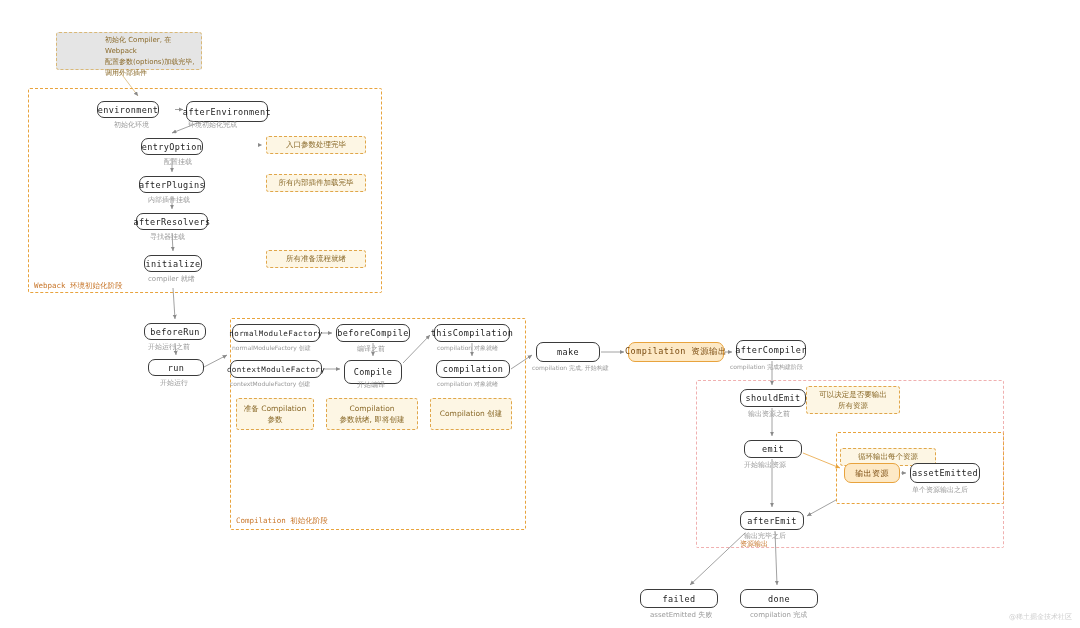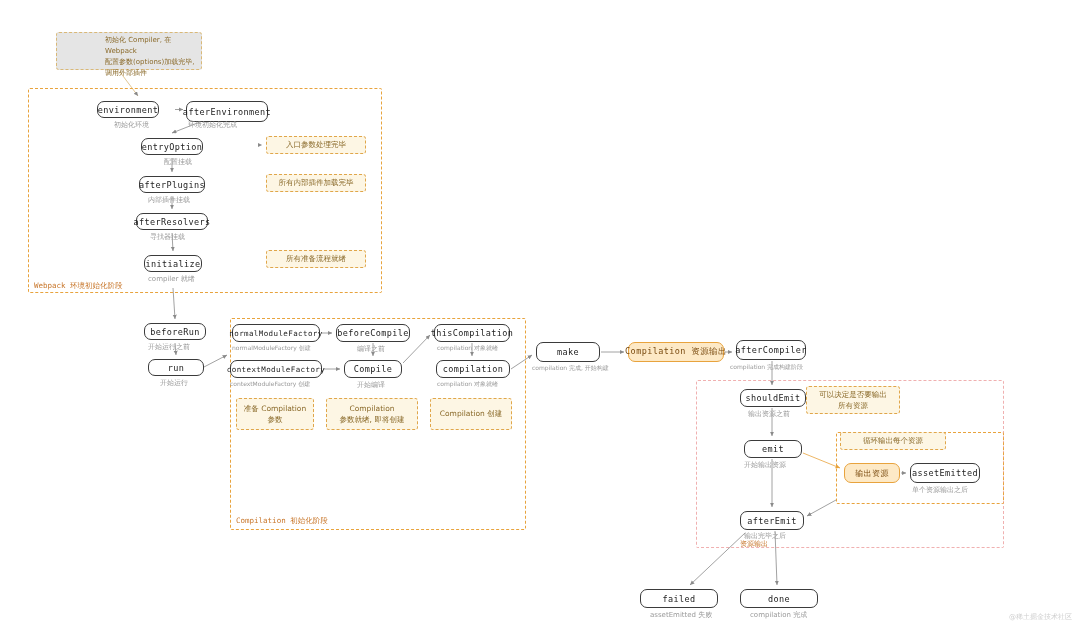--- a/index.html
+++ b/index.html
@@ -170,21 +170,21 @@
   <div class="note" style="left:266px;top:136px;width:100px;height:18px;text-align:right;">入口参数处理完毕</div>
   <div class="note" style="left:266px;top:174px;width:100px;height:18px;">所有内部插件加载完毕</div>
   <div class="note" style="left:266px;top:250px;width:100px;height:18px;">所有准备流程就绪</div>
   <div class="note" style="left:236px;top:398px;width:78px;height:32px;">准备 Compilation
 参数</div>
   <div class="note" style="left:326px;top:398px;width:92px;height:32px;">Compilation
 参数就绪, 即将创建</div>
   <div class="note" style="left:430px;top:398px;width:82px;height:32px;">Compilation 创建</div>
   <div class="note" style="left:806px;top:386px;width:94px;height:28px;">可以决定是否要输出
 所有资源</div>
-  <div class="note" style="left:840px;top:432px;width:106px;height:18px;">循环输出每个资源</div>
+  <div class="note" style="left:840px;top:448px;width:96px;height:18px;">循环输出每个资源</div>
 
   <div class="node" style="left:97px;top:101px;width:62px;height:17px;">environment</div>
   <div class="caption" style="left:114px;top:120px;">初始化环境</div>
 
   <div class="node" style="left:186px;top:101px;width:82px;height:21px;">afterEnvironment</div>
   <div class="caption" style="left:188px;top:120px;">环境初始化完成</div>
 
   <div class="node" style="left:141px;top:138px;width:62px;height:17px;">entryOption</div>
   <div class="caption" style="left:153px;top:157px;padding-left:11px;">配置挂载</div>
 
@@ -205,21 +205,21 @@
 
   <div class="node" style="left:232px;top:324px;width:88px;height:18px;font-size:7.5px;">normalModuleFactory</div>
   <div class="caption" style="left:232px;top:344px;font-size:6px;">normalModuleFactory 创建</div>
 
   <div class="node" style="left:230px;top:360px;width:92px;height:18px;font-size:7.5px;">contextModuleFactory</div>
   <div class="caption" style="left:230px;top:380px;font-size:6px;">contextModuleFactory 创建</div>
 
   <div class="node" style="left:336px;top:324px;width:74px;height:18px;">beforeCompile</div>
   <div class="caption" style="left:357px;top:344px;">编译之前</div>
 
-  <div class="node" style="left:344px;top:360px;width:58px;height:18px;">Compile</div>
+  <div class="node" style="left:344px;top:360px;width:58px;height:24px;">Compile</div>
   <div class="caption" style="left:357px;top:380px;">开始编译</div>
 
   <div class="node" style="left:434px;top:324px;width:76px;height:18px;">thisCompilation</div>
   <div class="caption" style="left:437px;top:344px;font-size:6px;">compilation 对象就绪</div>
 
   <div class="node" style="left:436px;top:360px;width:74px;height:18px;">compilation</div>
   <div class="caption" style="left:437px;top:380px;font-size:6px;">compilation 对象就绪</div>
 
   <div class="node" style="left:536px;top:342px;width:64px;height:20px;">make</div>
   <div class="caption" style="left:532px;top:364px;font-size:6px;">compilation 完成, 开始构建</div>

